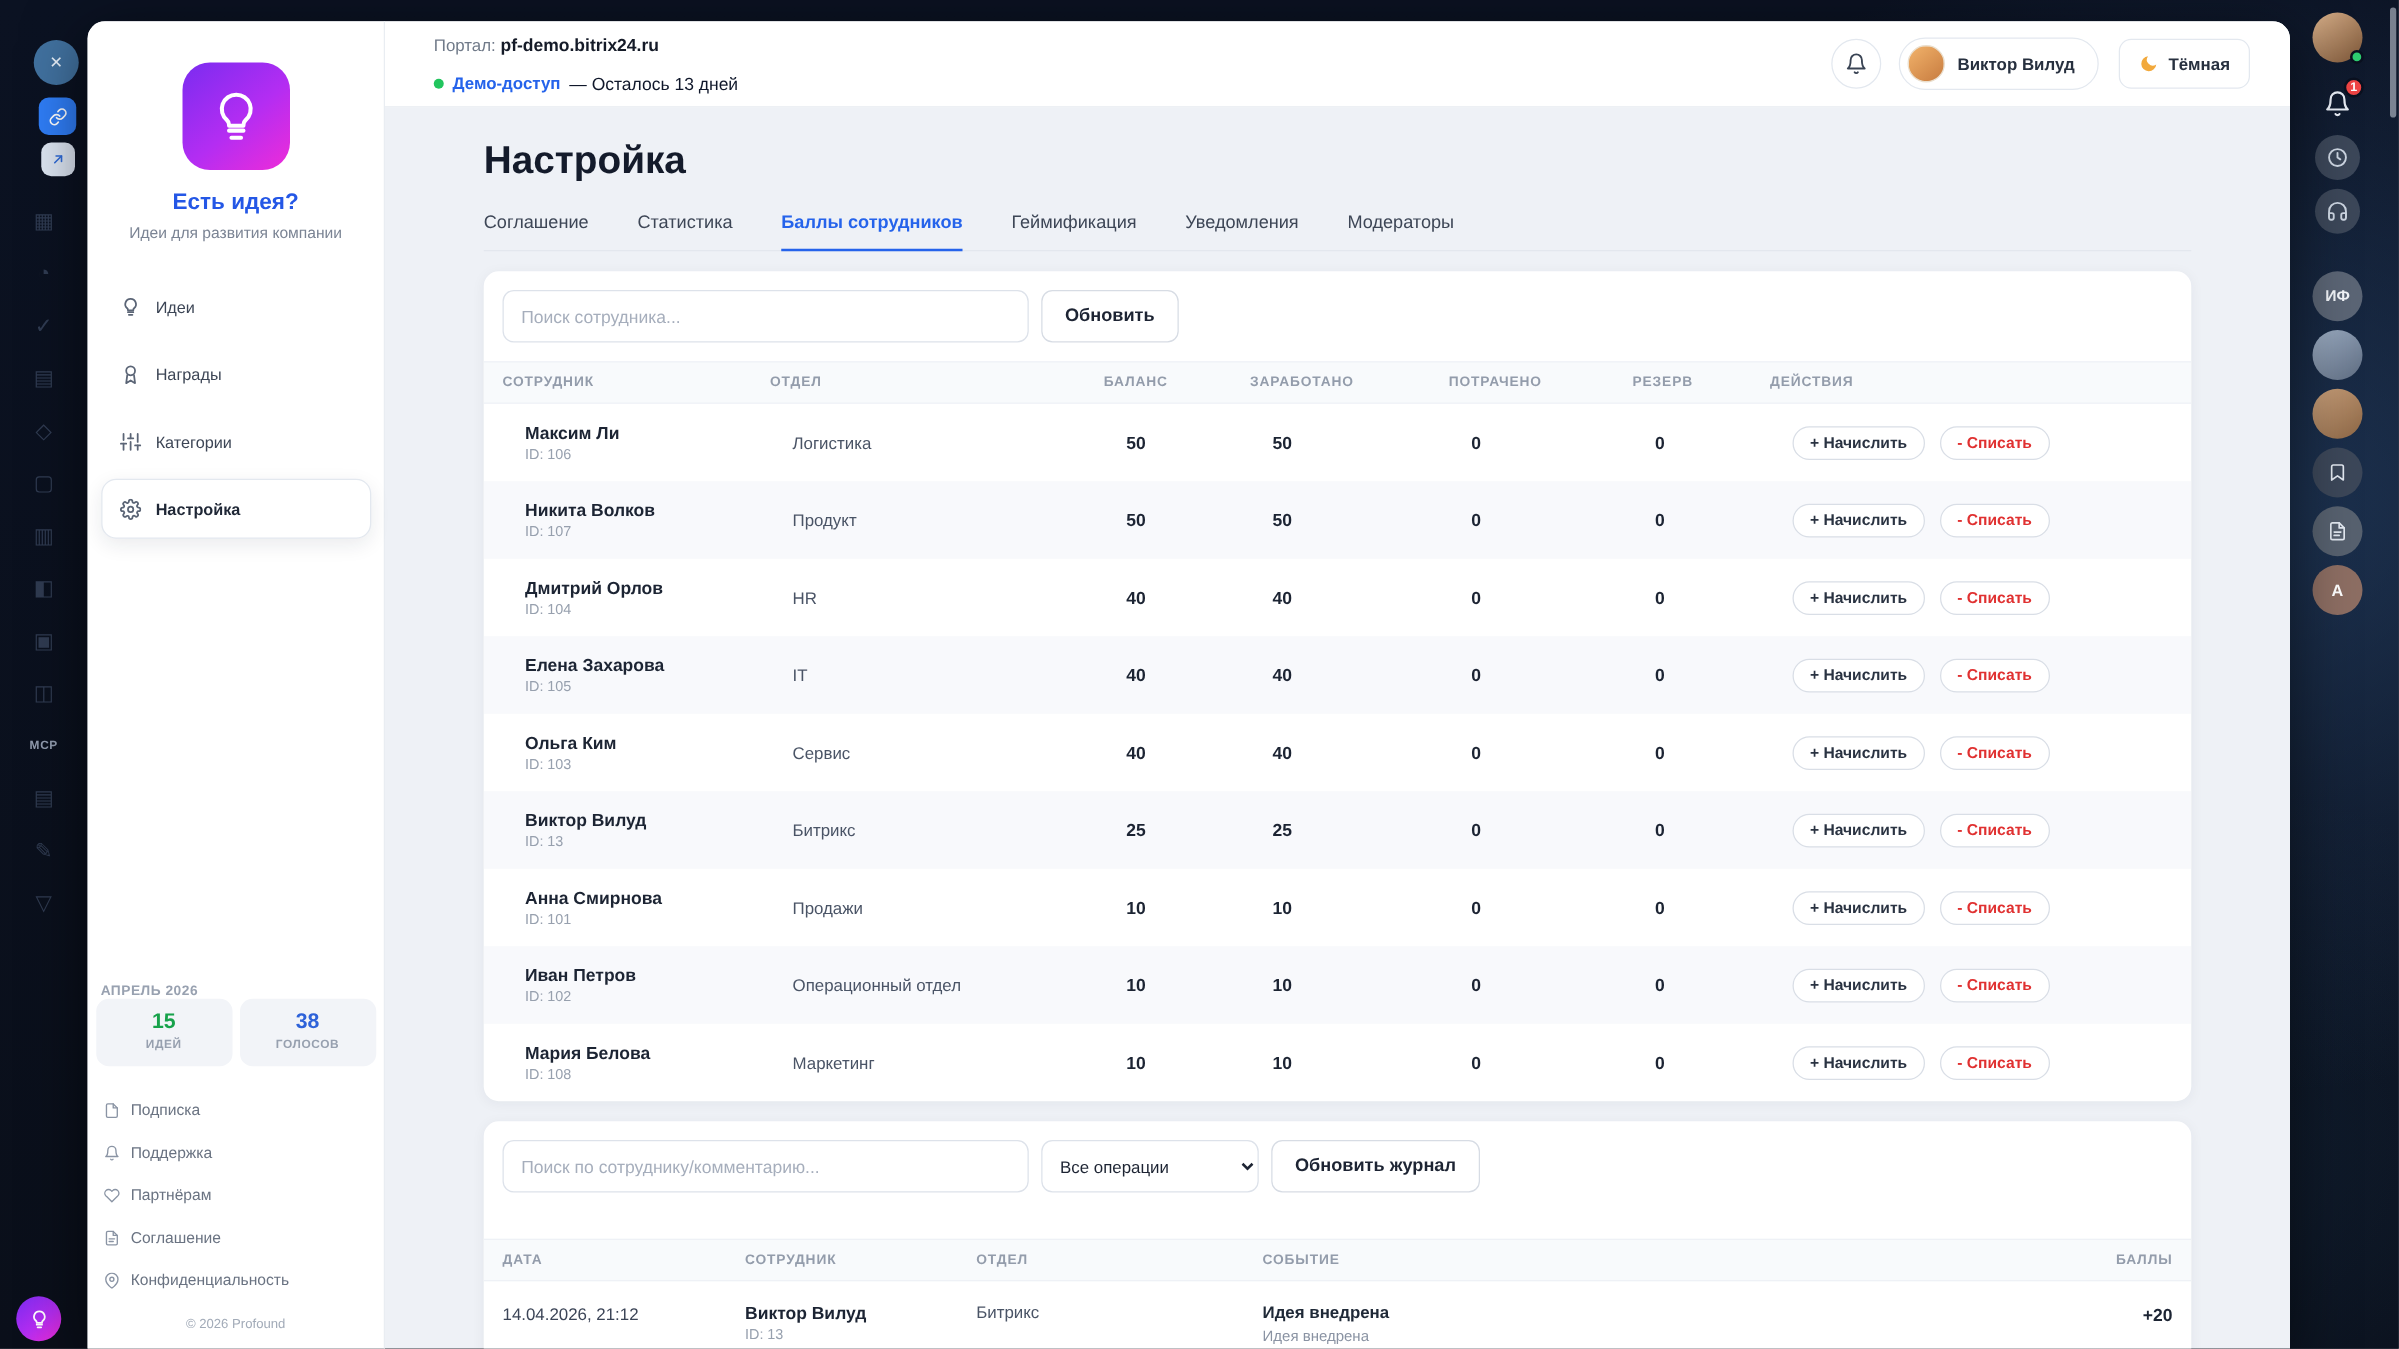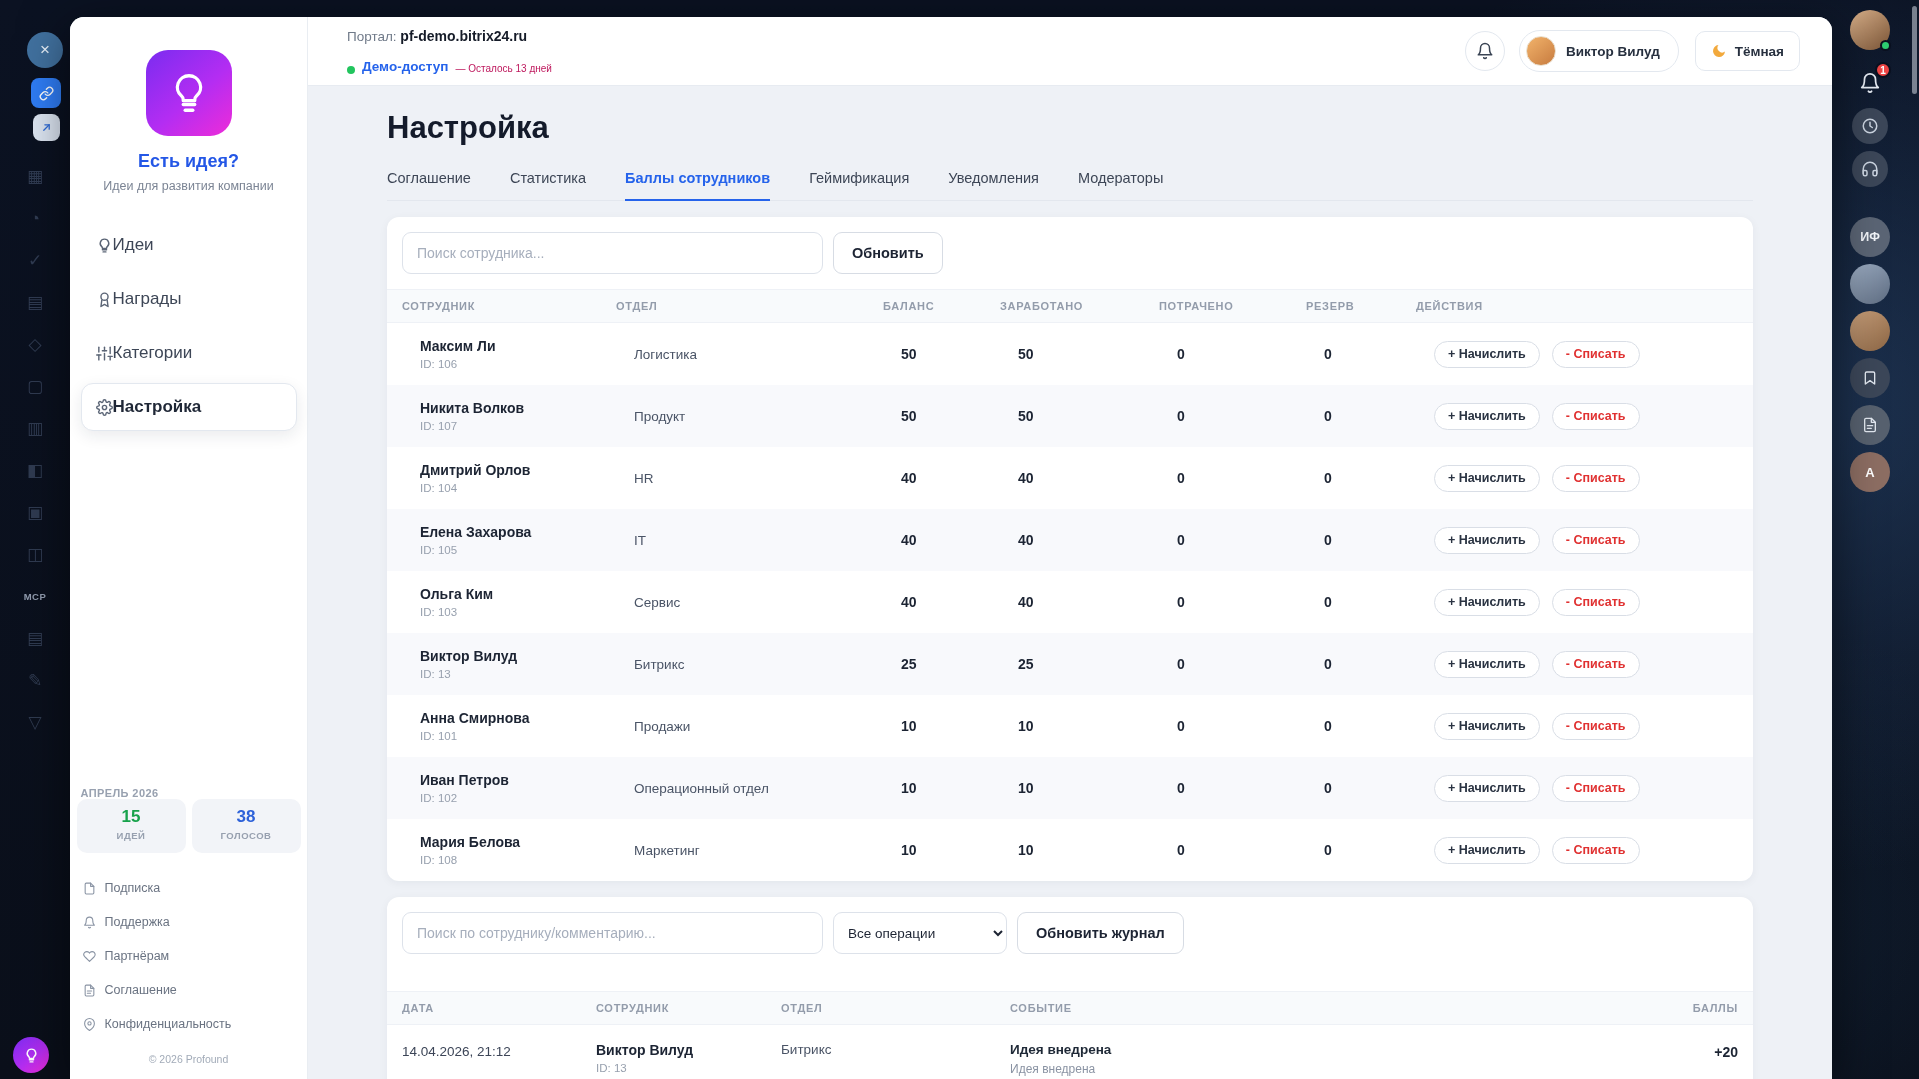--- a/index.html
+++ b/index.html
@@ -55,22 +55,22 @@
     border-radius:14px 14px 0 0; overflow:hidden; display:flex; box-shadow:0 12px 50px rgba(0,0,0,.55); }
 
   
   .sidebar { width:238px; flex:none; background:#fff; border-right:1px solid #e9edf2;
     display:flex; flex-direction:column; align-items:center; }
   .app-logo { margin-top:33px; width:86px; height:86px; border-radius:22px;
     background:linear-gradient(140deg,#7a2cf0,#b42df2 55%,#ee2cd8); display:flex; align-items:center; justify-content:center; color:#fff; }
   .app-title { margin-top:15px; font-size:18px; font-weight:700; color:#2457e6; }
   .app-sub { margin-top:7px; font-size:12.5px; color:#7b8494; }
   .menu { margin-top:28px; width:216px; display:flex; flex-direction:column; gap:6px; }
-  .menu-item { height:48px; display:flex; align-items:center; padding:0 14px; border-radius:12px;
-    font-size:17px; color:#3d4656; cursor:pointer; border:1px solid transparent; }
+  .menu-item { height:48px; display:flex; align-items:center; gap:12px; padding:0 14px; border-radius:12px;
+    font-size:13px; color:#3d4656; cursor:pointer; border:1px solid transparent; }
   .menu-item svg { color:#5b6576; flex:none; }
   .menu-item.active { background:#fff; border:1px solid #e3e8ef; box-shadow:0 5px 16px rgba(23,32,55,.09); font-weight:700; color:#1f2736; }
   .sb-spacer { flex:1; }
   .month { width:216px; font-size:11px; font-weight:700; letter-spacing:.4px; color:#98a1b0; }
   .stats { margin-top:0; width:224px; display:flex; gap:6px; }
   .stat { flex:1; background:#f2f4f8; border-radius:10px; height:54px; text-align:center; padding-top:8px; }
   .stat-value { font-size:17px; font-weight:700; }
   .stat-value.green { color:#17a24b; }
   .stat-value.blue { color:#2e62d9; }
   .stat-label { margin-top:3px; font-size:9.5px; letter-spacing:.5px; color:#97a0af; font-weight:700; }
@@ -78,24 +78,24 @@
   .sb-link { display:flex; align-items:center; gap:9px; height:22px; font-size:12.5px; color:#6a7382; cursor:pointer; padding-left:2px; }
   .sb-link svg { color:#8a94a4; flex:none; }
   .copyright { margin:18px 0 14px; font-size:10.5px; color:#a2abb8; }
 
   
   .main { flex:1; min-width:0; display:flex; flex-direction:column; }
   .topbar { flex:none; height:69px; background:#fff; border-bottom:1px solid #e7ebf1;
     display:flex; align-items:center; padding:0 32px 0 39px; }
   .portal-line1 { font-size:13.5px; color:#707a89; }
   .portal-line1 b { color:#151b28; font-size:14px; }
-  .portal-line2 { margin-top:15px; display:flex; align-items:flex-end; gap:7px; }
+  .portal-line2 { margin-top:15px; display:flex; align-items:center; gap:7px; }
   .demo-dot { width:8px; height:8px; border-radius:50%; background:#22c55e; }
   .demo-link { font-size:13.5px; font-weight:700; color:#2563eb; cursor:pointer; }
-  .demo-rest { font-size:10px; color:#be185d; }
+  .demo-rest { font-size:14px; color:#0f172a; }
   .tb-spacer { flex:1; }
   .bell-btn { width:40px; height:40px; border-radius:50%; border:1px solid #e3e8ef; background:#fff; color:#3a4454;
     display:flex; align-items:center; justify-content:center; cursor:pointer; margin-right:14px; }
   .user-chip { height:42px; border:1px solid #e3e8ef; border-radius:999px; background:#fff; display:flex; align-items:center;
     gap:10px; padding:0 18px 0 6px; cursor:pointer; }
   .chip-avatar { width:30px; height:30px; border-radius:50%; background:linear-gradient(140deg,#f2b36b,#c77b3f); border:1px solid #eadfce; }
   .chip-name { font-size:13.5px; font-weight:700; color:#27303f; }
   .theme-btn { margin-left:16px; height:40px; border:1px solid #e3e8ef; border-radius:10px; background:#fff;
     display:flex; align-items:center; gap:8px; padding:0 15px; cursor:pointer; }
   .theme-label { font-size:13.5px; font-weight:700; color:#27303f; }

